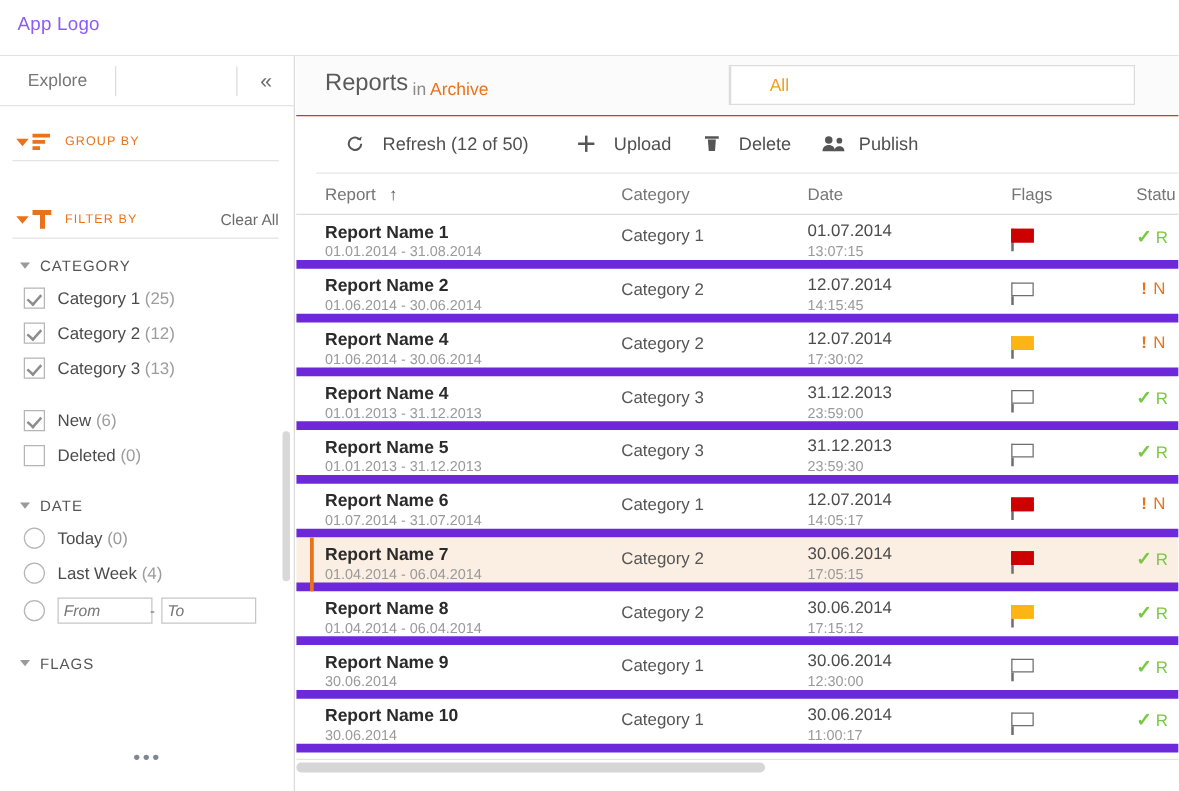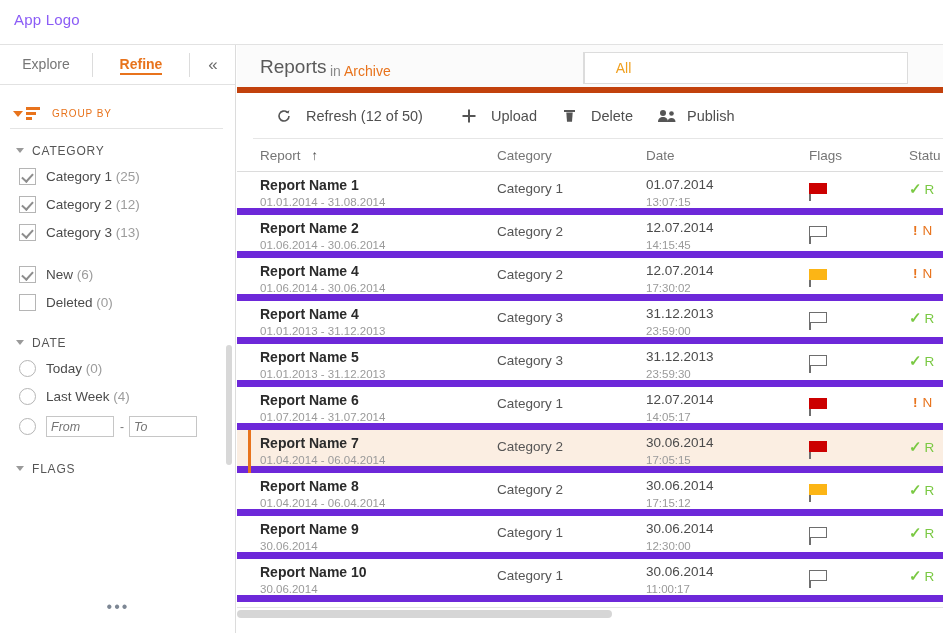--- a/index.html
+++ b/index.html
@@ -148,21 +148,21 @@
     position: absolute; left: 9px; top: 5px;
     width: 17px; height: 17px;
     border: 1px solid #b5b5b5;
     border-radius: 50%;
     background: #fff;
   }
   .date-range { position: relative; margin-left: 10px; height: 32px; padding-left: 36px; }
   .date-range .rbox { top: 7px; }
   .dinput {
     position: absolute; top: 5px;
-    height: 21px; width: 68px;
+    height: 21px; width: 76px;
     border: 1px solid #c6c6c6;
     background: #fff;
     font-family: "Liberation Sans", sans-serif;
     font-size: 12.5px;
     font-style: italic;
     color: #9c9c9c;
     padding: 4px 4px;
     outline: none;
   }
   .dinput.from { left: 36px; }
@@ -180,21 +180,21 @@
   }
 
   
   .main {
     position: absolute; left: 237px; top: 45px;
     width: 706px; height: 588px;
     background: #fff;
   }
   .main-header {
     position: relative; height: 48px;
-    border-bottom: 6px solid #c2410c;
+    border-bottom: 1px solid #c2410c;
     background: #fbfbfb;
   }
   .main-title {
     position: absolute; left: 23px; top: 11px;
     font-size: 19px; color: #5a5a5a;
   }
   .main-subtitle {
     position: absolute; left: 93px; top: 18px;
     font-size: 14px; color: #8a8a8a;
   }
@@ -317,39 +317,45 @@
     <div class="app-logo">App Logo</div>
   </div>
 
   <div class="left-panel">
 
     <div class="tabbar">
       <div class="tab tab-explore">
         <span class="tablabel">Explore</span>
       </div>
       <div class="tabdiv d1"></div>
-      <div class="tab tab-refine">
-        <span class="tablabel">Refine</span>
-      </div>
       <div class="tabdiv d2"></div>
       <div class="collapse-btn">
         <span>«</span>
       </div>
     </div>
 
     <div class="sect-head groupby-head">
       <span class="caret"></span>
       <span class="sicon">
         <span class="gb-bar b1"></span>
           <span class="gb-bar b2"></span>
           <span class="gb-bar b3"></span>
       </span>
       <span class="stitle">GROUP BY</span>
     </div>
 
+    <div class="sect-head filterby-head">
+      <span class="caret"></span>
+      <span class="sicon">
+        <span class="ft-t h"></span>
+          <span class="ft-t v"></span>
+      </span>
+      <span class="stitle">FILTER BY</span>
+      <span class="clear-all">Clear All</span>
+    </div>
 
     <div class="facet" style="margin-top:10px;">
       <div class="facet-title">
         <span class="fcaret"></span>
         <span>CATEGORY</span>
       </div>
       <div class="facet-item">
         <span class="cbox checked"></span>
         <span>Category 1</span>
         <span class="count">(25)</span>

